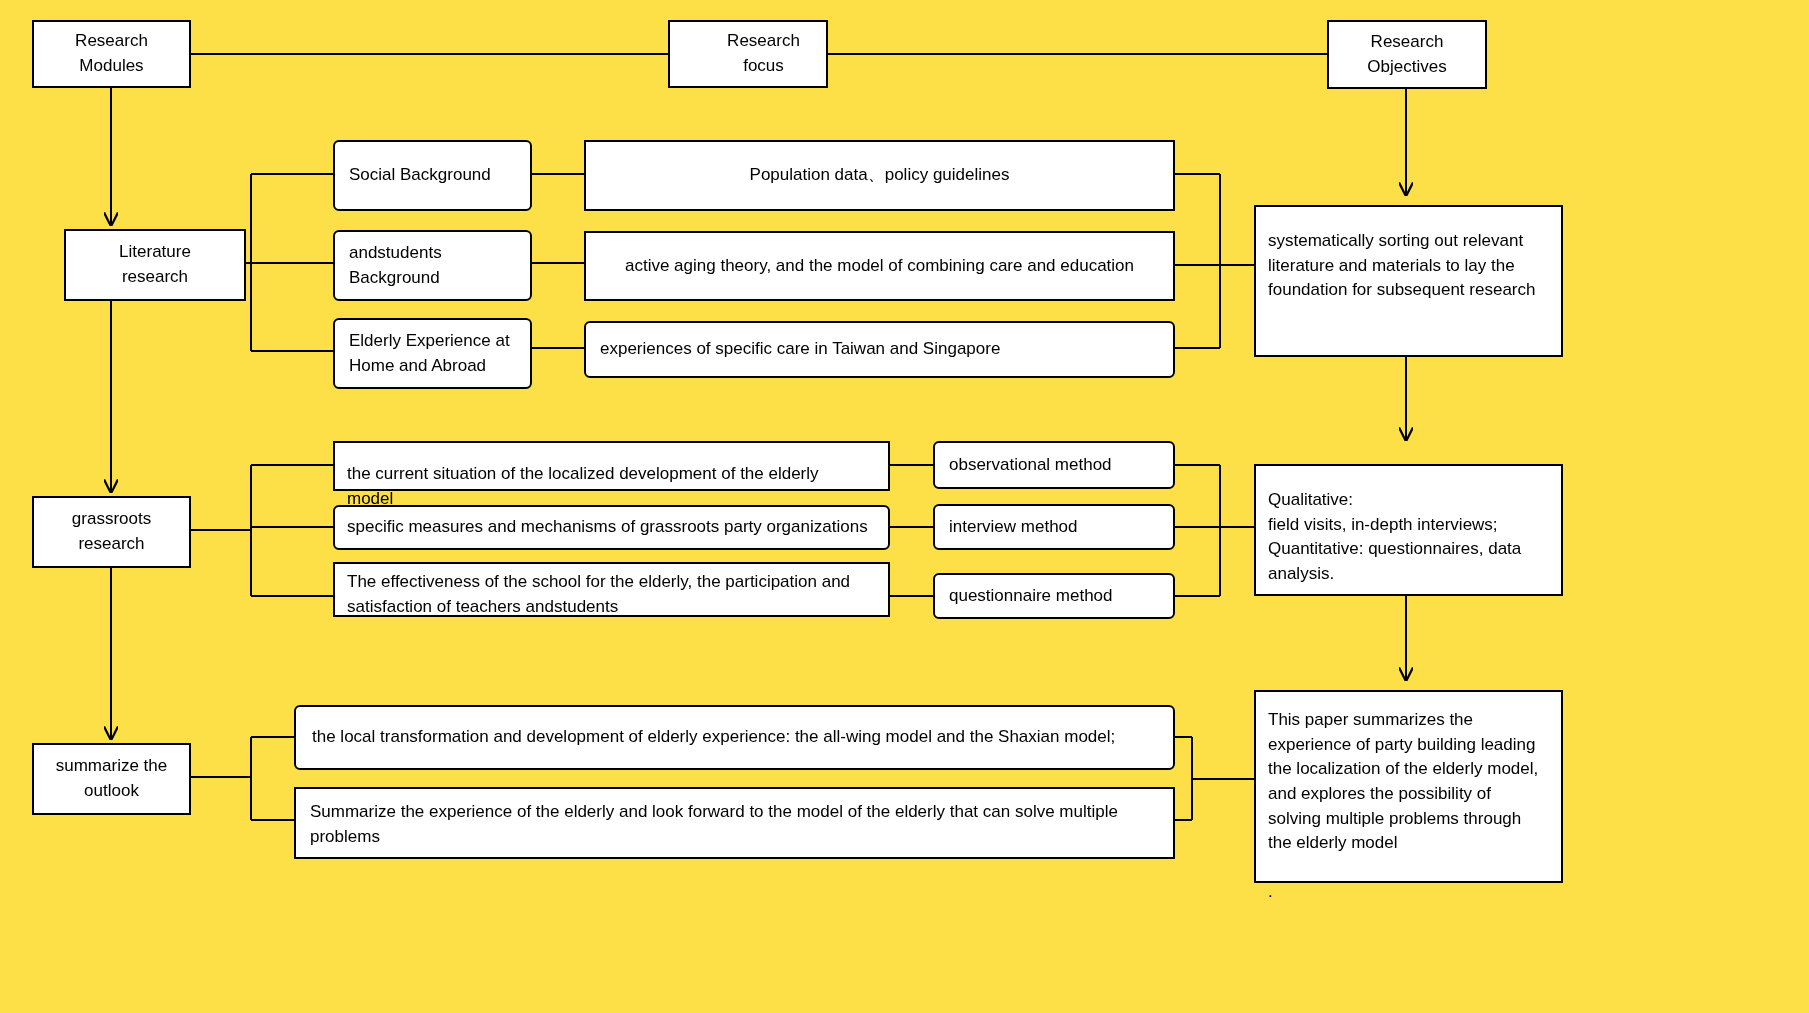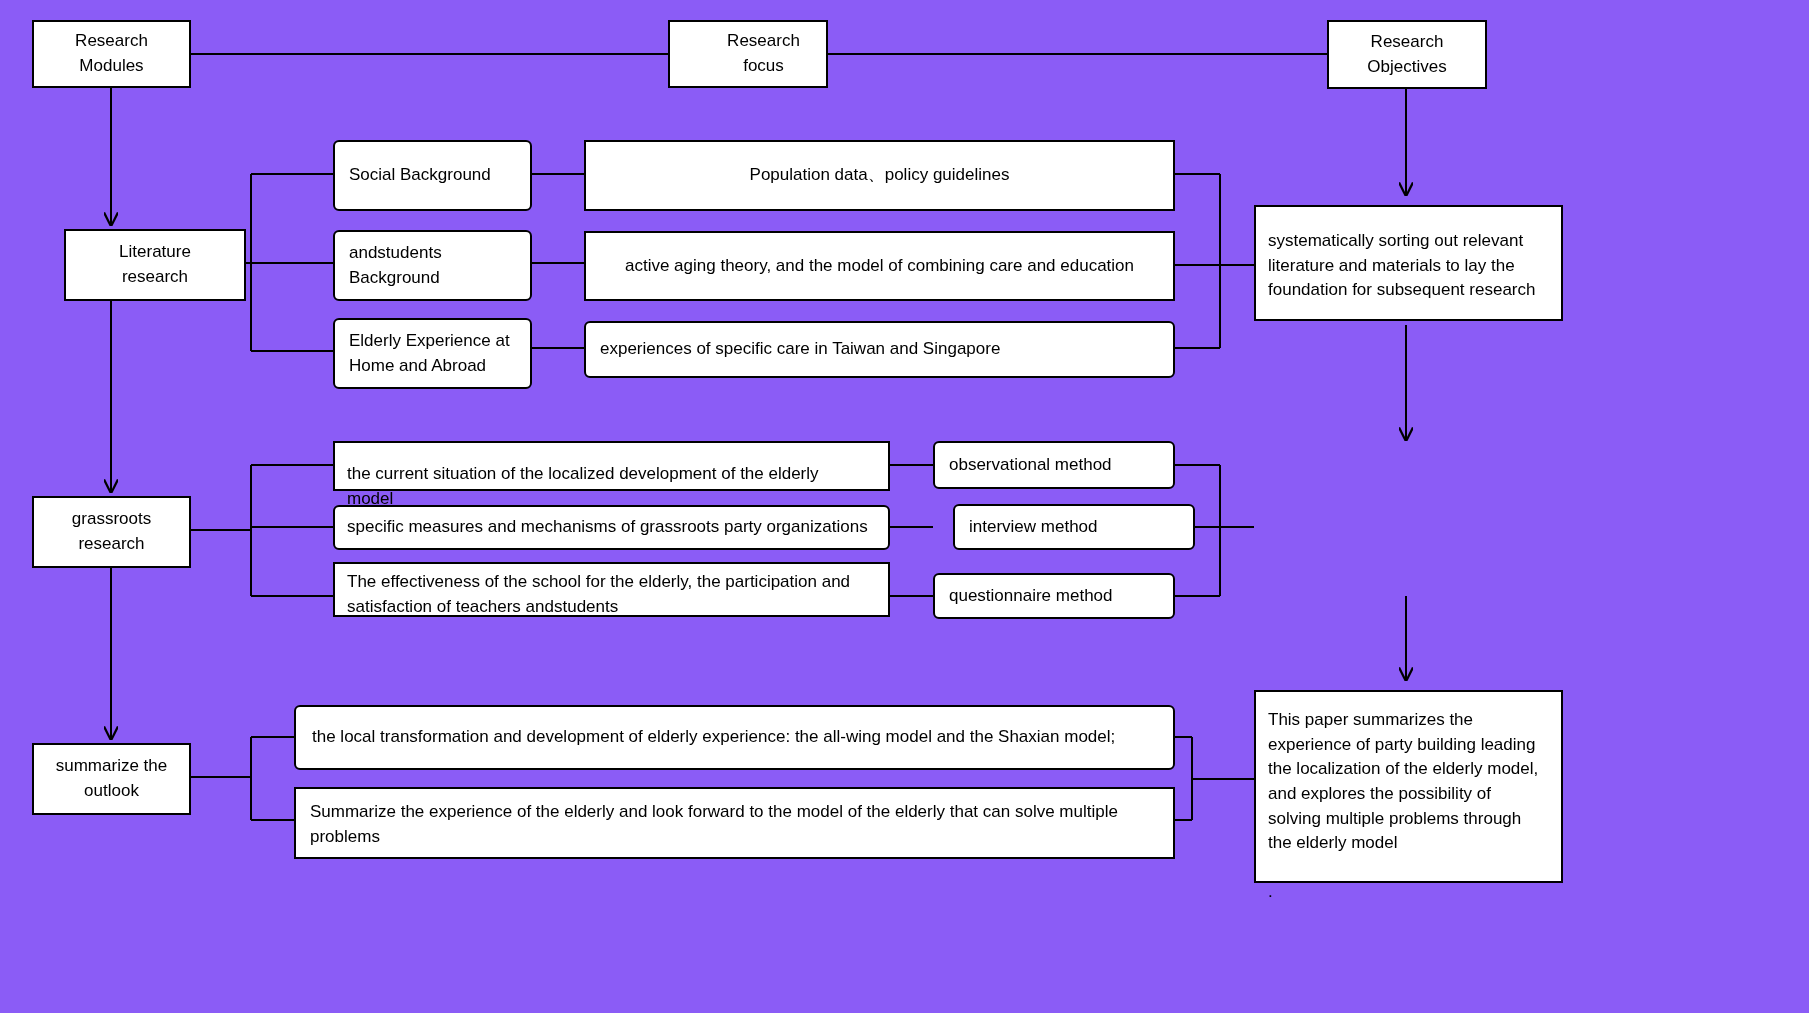--- a/index.html
+++ b/index.html
@@ -8,21 +8,21 @@
     background: #ffffff;
   }
   body {
     font-family: "Liberation Sans", sans-serif;
     color: #000000;
   }
   #canvas {
     position: relative;
     width: 1809px;
     height: 1013px;
-    background: #8b5cf6;
+    background: #fde047;
     overflow: hidden;
   }
   #wires {
     position: absolute;
     left: 0;
     top: 0;
     width: 1809px;
     height: 1013px;
     pointer-events: none;
   }
@@ -194,43 +194,49 @@
 
   <div class="node left-top" style="left:333px; top:562px; width:557px; height:55px; padding-left:12px; padding-top:6px;">
     <span>The effectiveness of the school for the elderly, the participation and
 satisfaction of teachers andstudents</span>
   </div>
 
   <div class="node left-mid" style="left:933px; top:441px; width:242px; height:48px; padding-left:14px;">
     <span>observational method</span>
   </div>
 
-  <div class="node left-mid" style="left:933px; top:504px; width:242px; height:46px; padding-left:14px;margin-left:20px;">
+  <div class="node left-mid" style="left:933px; top:504px; width:242px; height:46px; padding-left:14px;">
     <span>interview method</span>
   </div>
 
   <div class="node left-mid" style="left:933px; top:573px; width:242px; height:46px; padding-left:14px;">
     <span>questionnaire method</span>
   </div>
 
   <div class="node left-mid" style="left:294px; top:705px; width:881px; height:65px; padding-left:16px;">
     <span>the local transformation and development of elderly experience: the all-wing model and the Shaxian model;</span>
   </div>
 
   <div class="node left-top" style="left:294px; top:787px; width:881px; height:72px; padding-left:14px; padding-top:11px;">
     <span>Summarize the experience of the elderly and look forward to the model of the elderly that can solve multiple
 problems</span>
   </div>
 
-  <div class="node left-top" style="left:1254px; top:205px; width:309px; height:116px; padding-left:12px; padding-top:22px;">
+  <div class="node left-top" style="left:1254px; top:205px; width:309px; height:152px; padding-left:12px; padding-top:22px;">
     <span>systematically sorting out relevant
 literature and materials to lay the
 foundation for subsequent research</span>
   </div>
 
+  <div class="node left-top" style="left:1254px; top:464px; width:309px; height:132px; padding-left:12px; padding-top:22px;">
+    <span>Qualitative:
+field visits, in-depth interviews;
+Quantitative: questionnaires, data
+analysis.</span>
+  </div>
 
   <div class="node left-top" style="left:1254px; top:690px; width:309px; height:193px; padding-left:12px; padding-top:16px;">
     <span>This paper summarizes the
 experience of party building leading
 the localization of the elderly model,
 and explores the possibility of
 solving multiple problems through
 the elderly model
 
 .</span>

